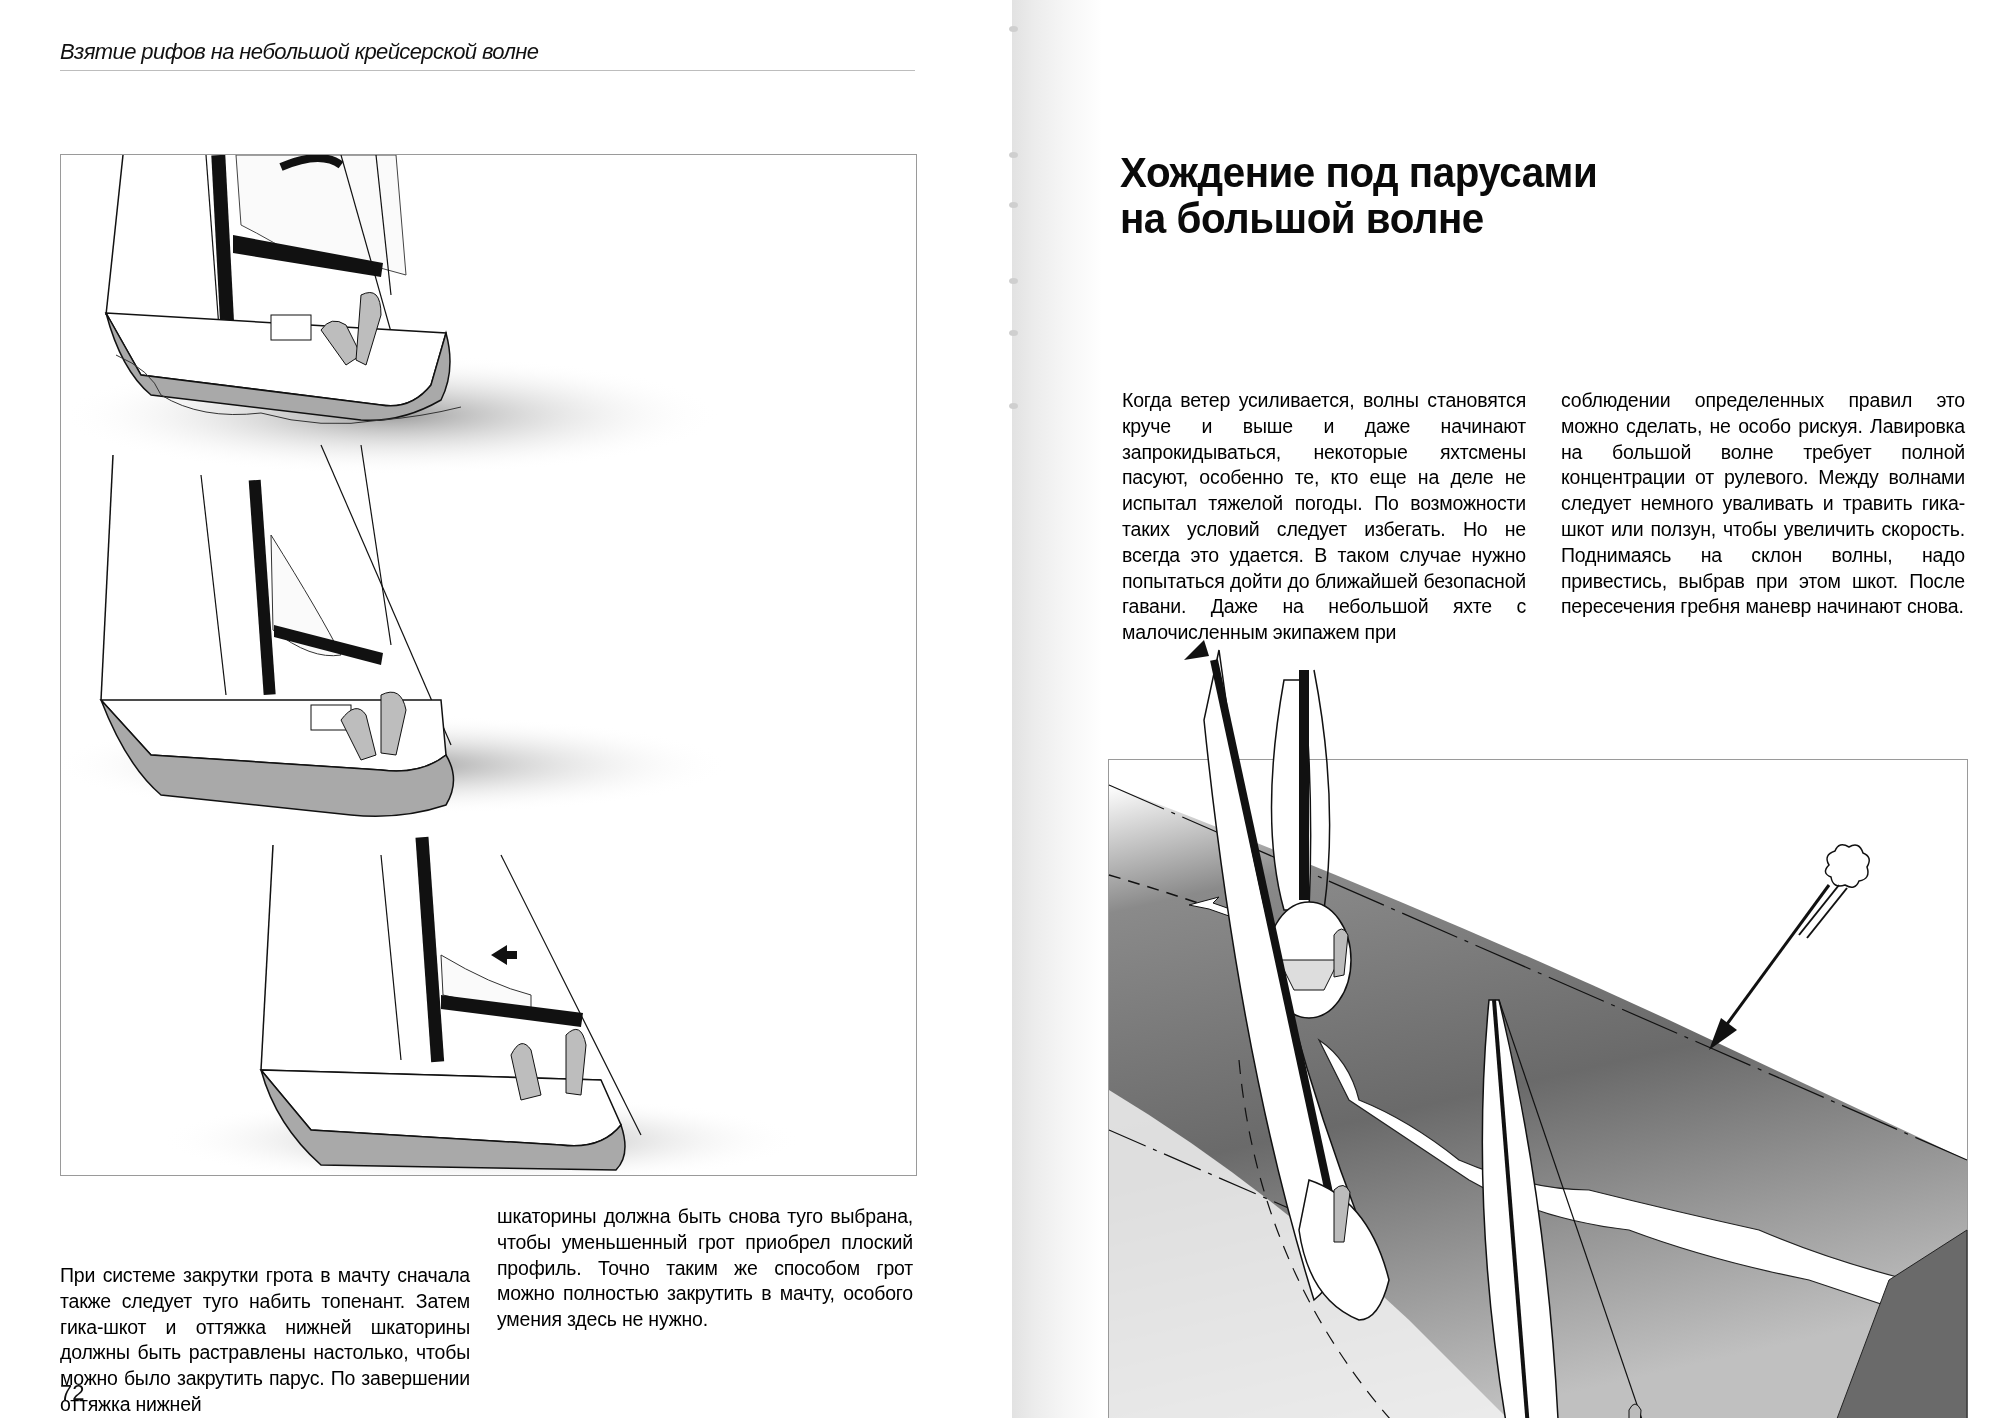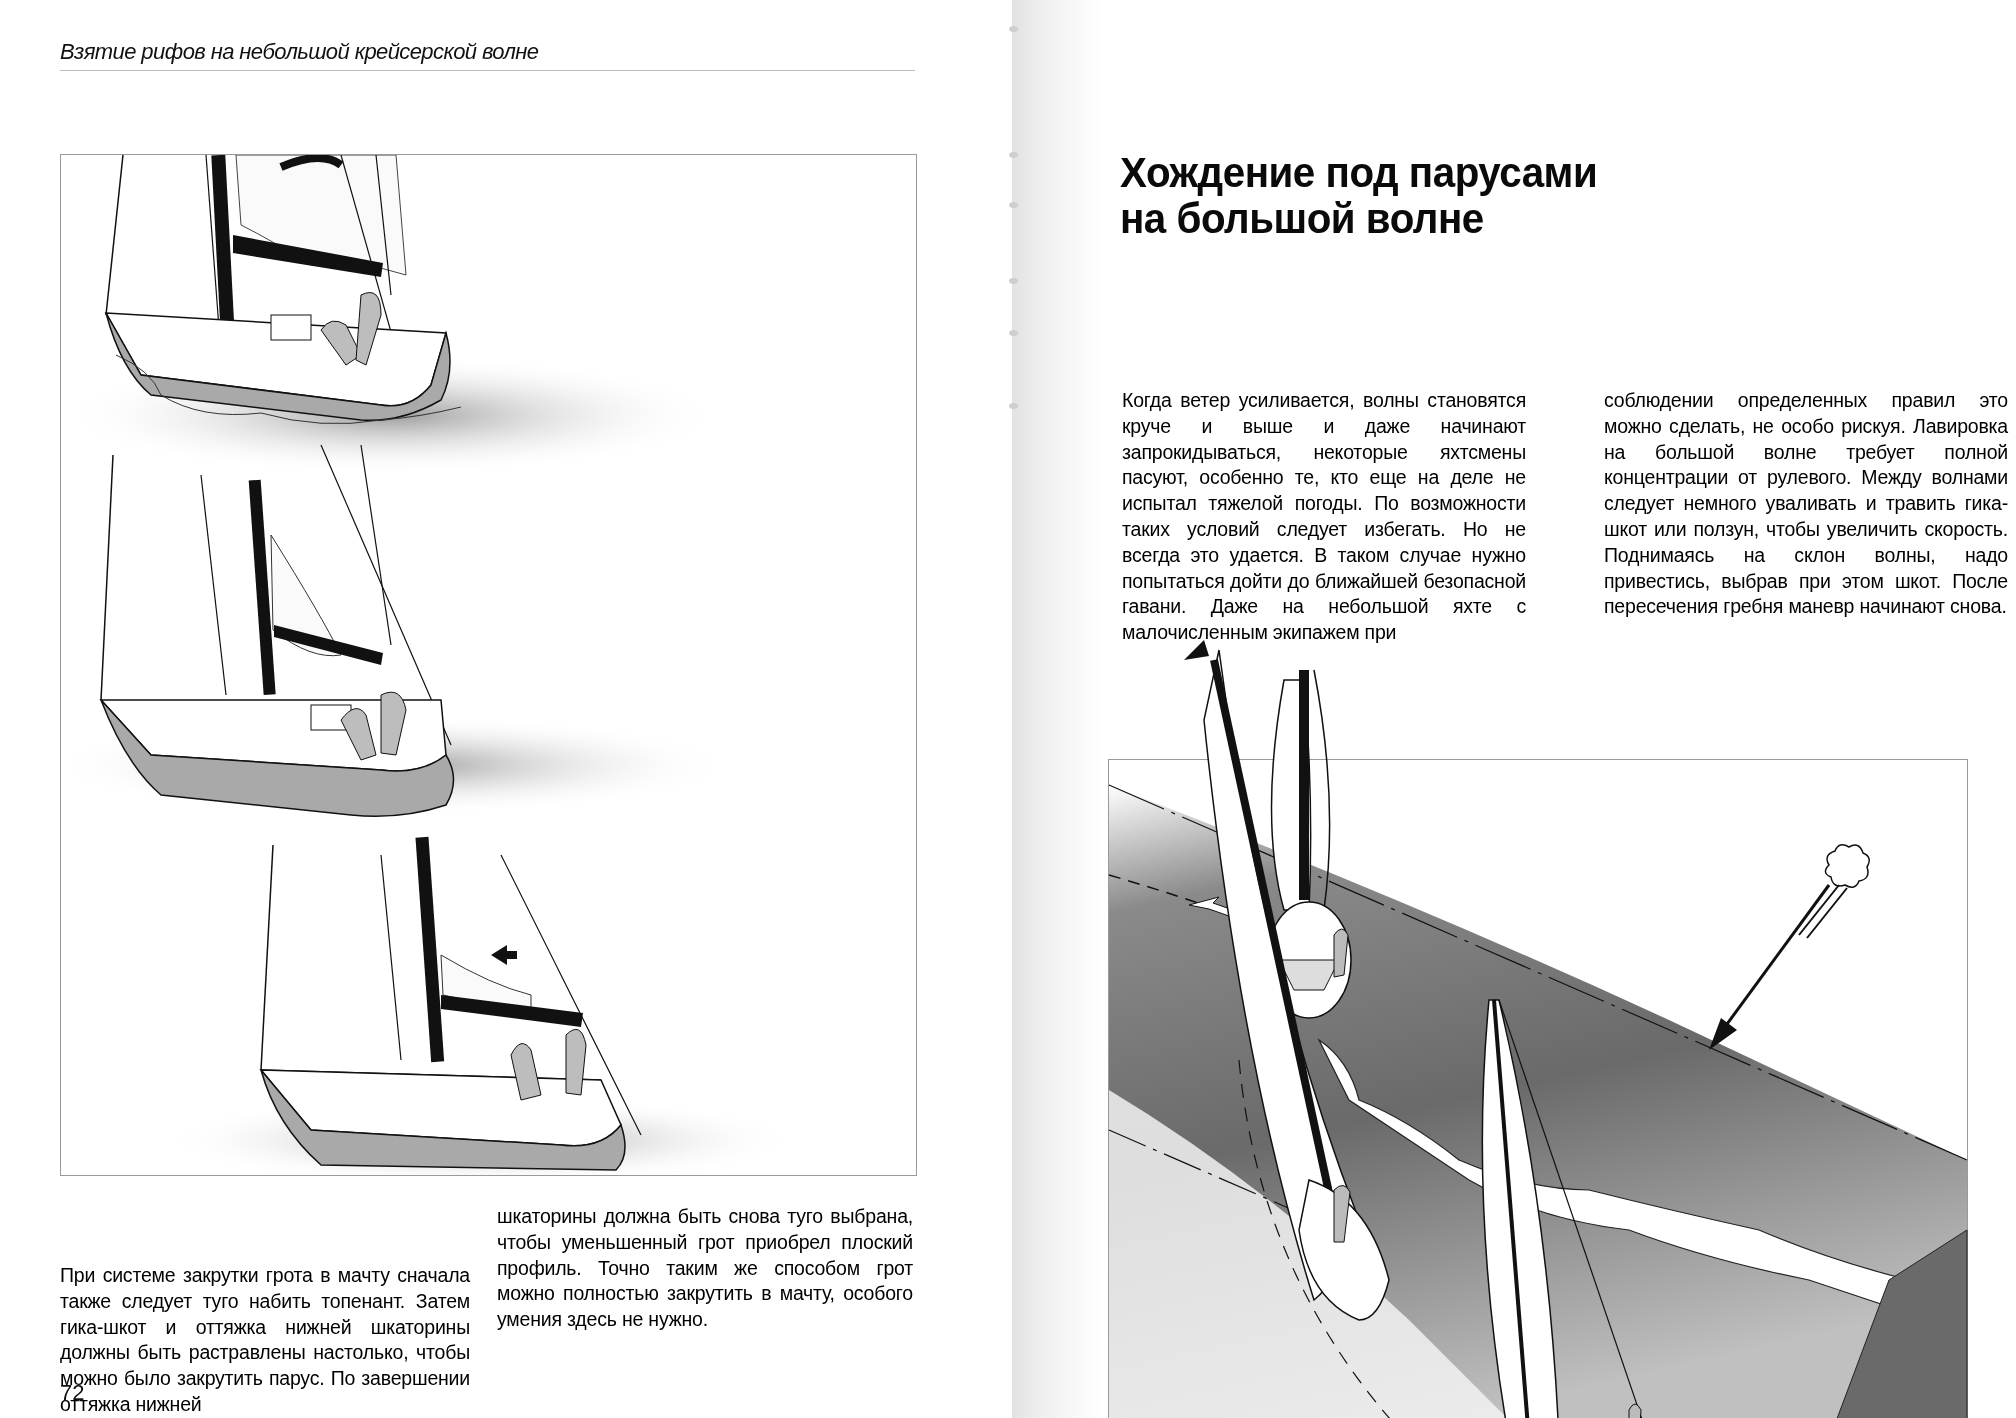--- a/index.html
+++ b/index.html
@@ -27,21 +27,21 @@
   #figure-left { left:60px; top:154px; width:855px; height:1020px; }
   #figure-right { left:1108px; top:759px; width:858px; height:680px; border-bottom:none; }
 
   .col {
     position:absolute; font-size:19.5px; line-height:25.8px; text-align:justify;
     color:#000000; letter-spacing:-0.2px;
   }
   #left-col-1 { left:60px; top:1263px; width:410px; }
   #left-col-2 { left:497px; top:1204px; width:416px; }
   #right-col-1 { left:1122px; top:388px; width:404px; }
-  #right-col-2 { left:1604px; top:388px; width:404px; }
+  #right-col-2 { left:1561px; top:388px; width:404px; }
 
   .page-number { position:absolute; left:60px; top:1380px; font-size:22px; font-weight:normal; }
 
   .chapter-title {
     position:absolute; left:1120px; top:150px; font-size:42px; font-weight:bold;
     line-height:46px; letter-spacing:-0.5px; color:#0a0a0a; transform:scaleX(0.96); transform-origin:left;
   }
   svg { position:absolute; left:0; top:0; }
 </style>
 </head>

